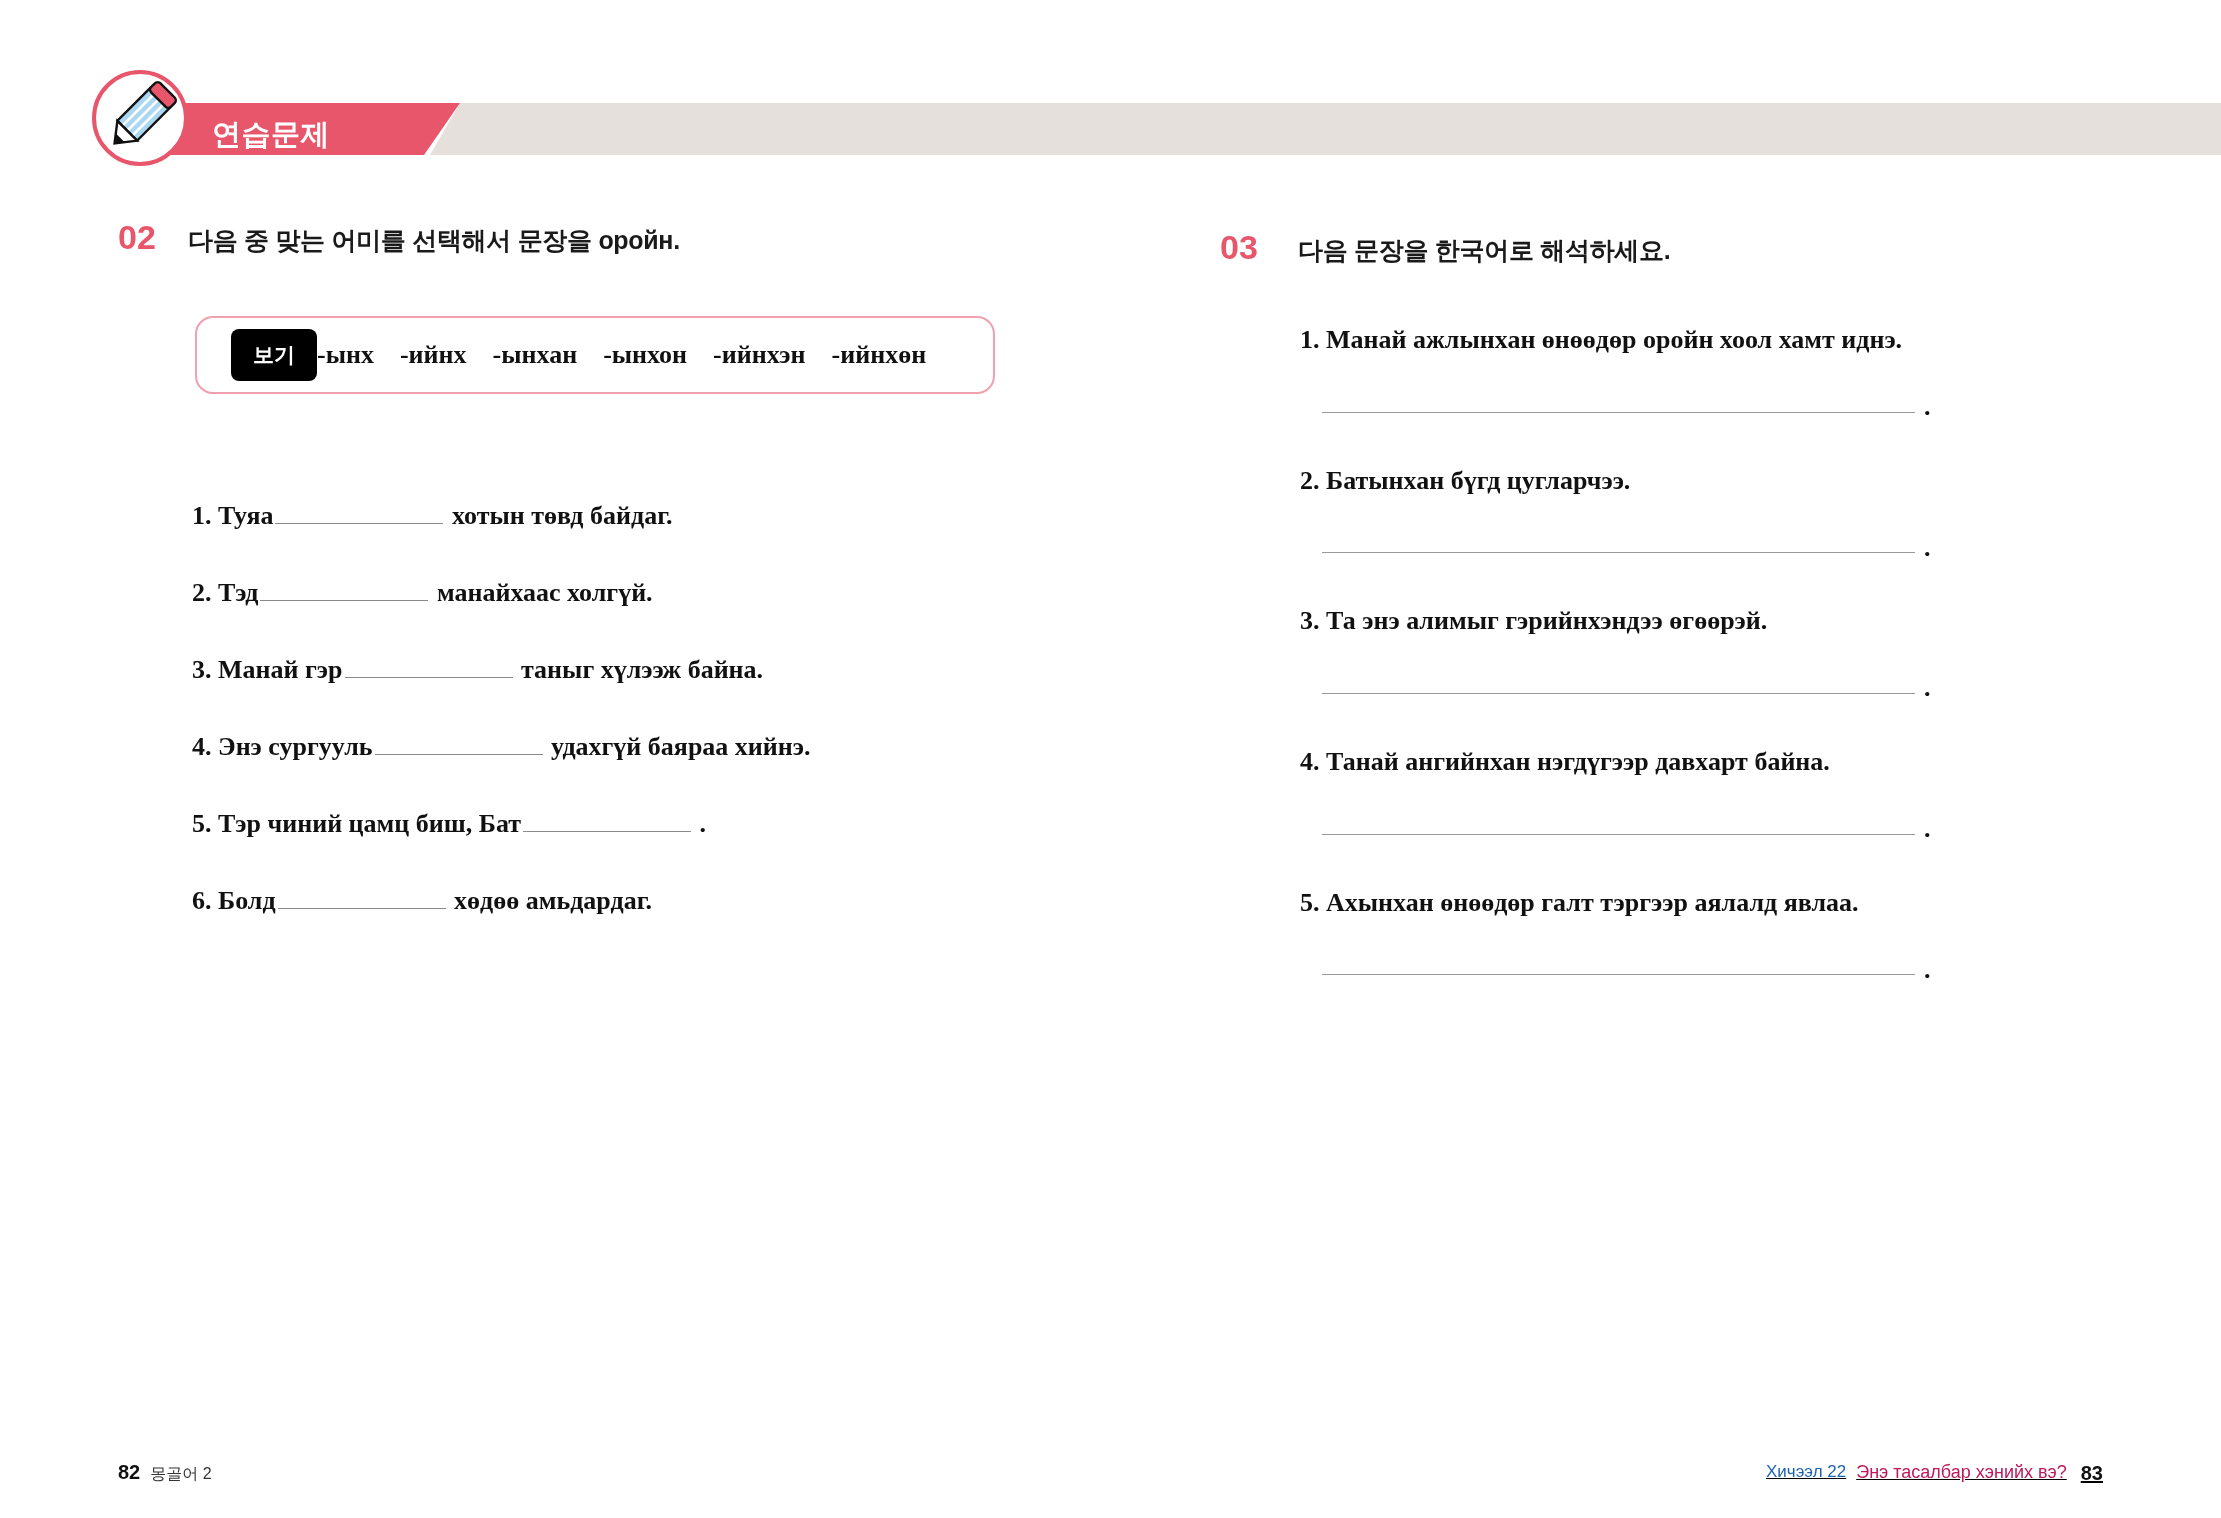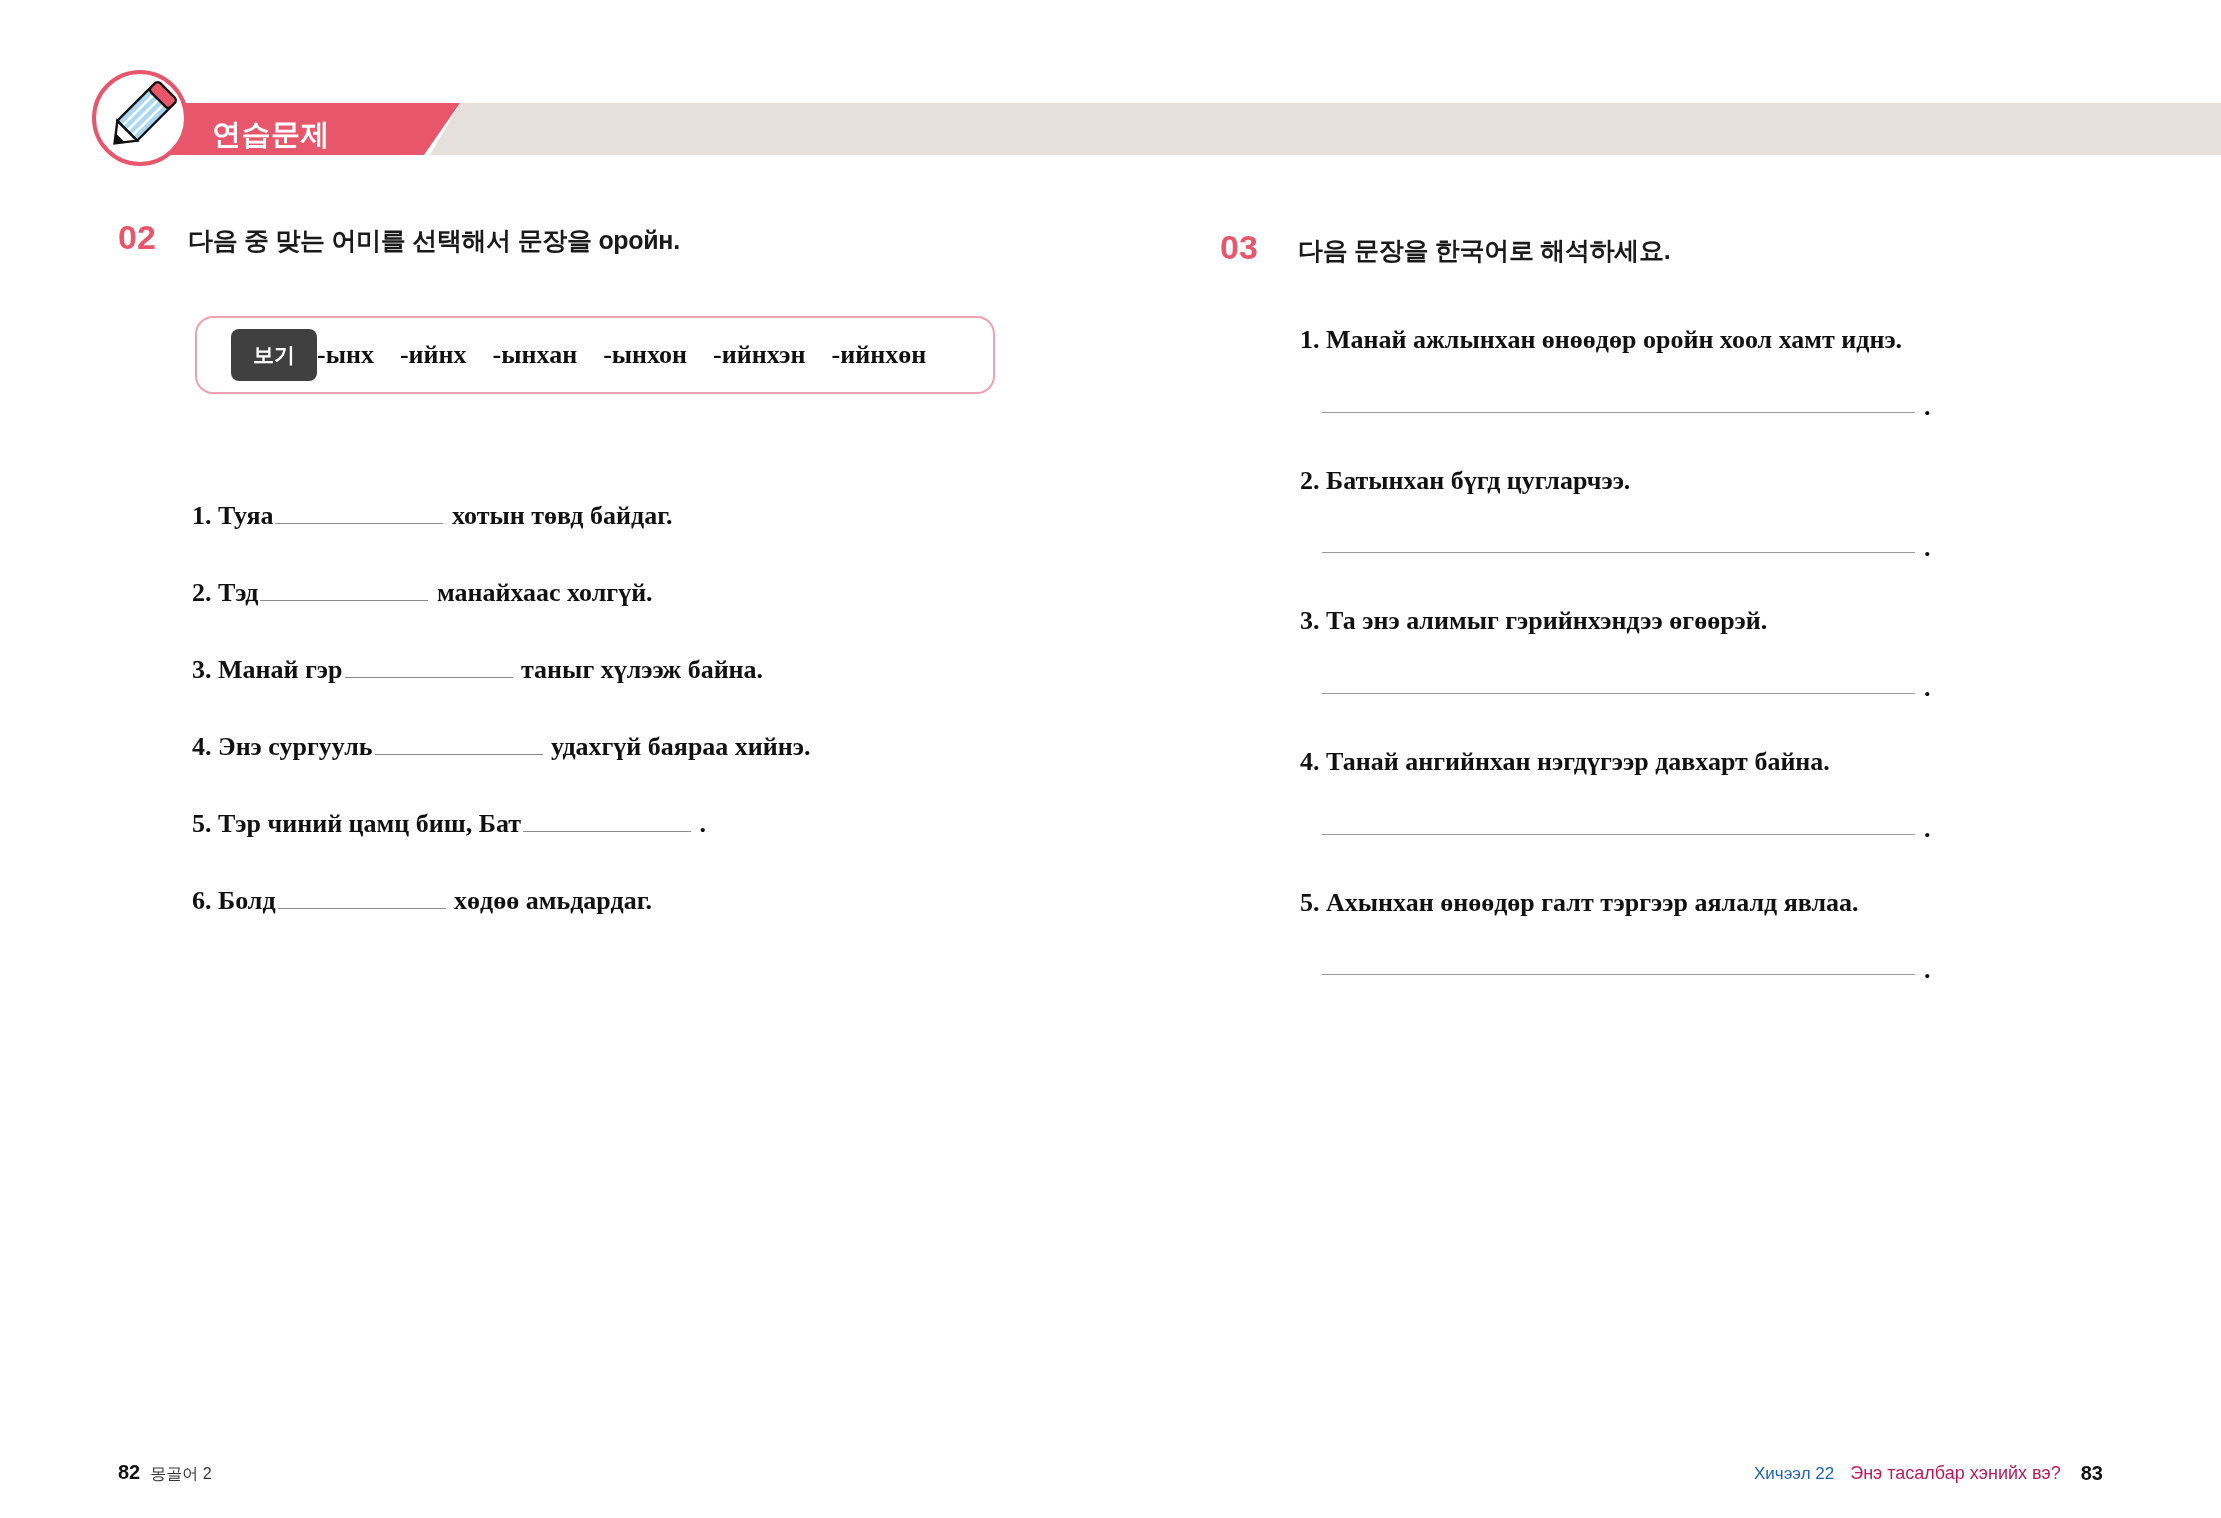--- a/index.html
+++ b/index.html
@@ -103,21 +103,21 @@
     width: 800px;
     height: 78px;
     border: 2px solid #f0a0ae;
     border-radius: 18px;
     background: #ffffff;
     display: flex;
     align-items: center;
     padding-left: 34px;
   }
   .choice-badge {
-    background: #404040;
+    background: #000000;
     color: #ffffff;
     font-size: 21px;
     font-weight: bold;
     padding: 14px 22px;
     border-radius: 8px;
     line-height: 1.1;
     white-space: nowrap;
   }
   .choice-list {
     display: flex;
@@ -206,22 +206,23 @@
   .footer-left .bk {
     font-size: 16px;
     color: #333333;
   }
 
   .footer-right {
     position: absolute;
     right: 118px;
     bottom: 33px;
     display: flex;
-    align-items: center;
-    gap: 16px;
+    align-items: flex-start;
+    gap: 10px;
+    text-decoration: underline;
   }
   .footer-right .lesson {
     font-size: 17px;
     color: #1e63b0;
   }
   .footer-right .lesson-title {
     font-size: 18px;
     color: #be185d;
   }
   .footer-right .pg {

